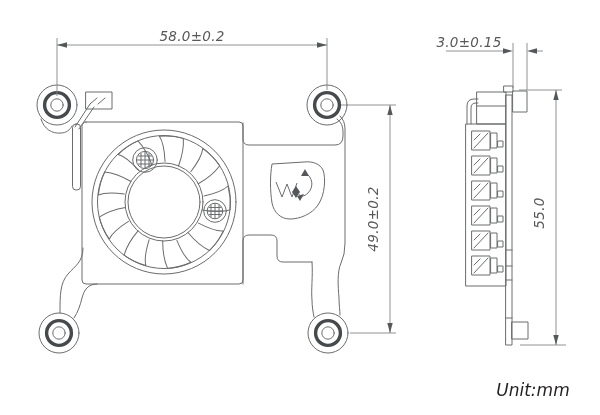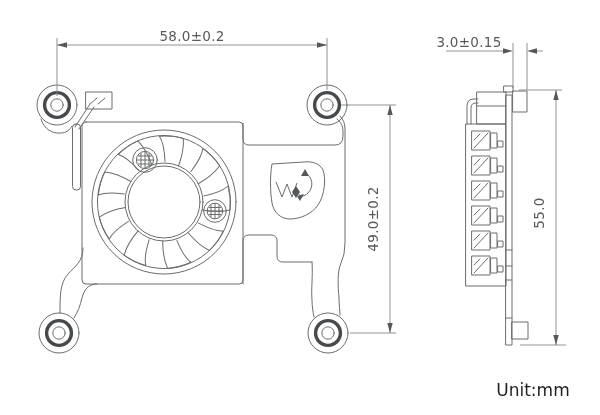--- a/index.html
+++ b/index.html
@@ -1,18 +1,19 @@
 <!DOCTYPE html>
 <html><head>
 <meta charset="utf-8">
 <style>
   html,body{margin:0;padding:0;background:#ffffff;}
   .canvas{
     position:relative;width:600px;height:415px;background:#ffffff;overflow:hidden;
     font-family:"DejaVu Sans", sans-serif;
+    font-style:italic;
   }
   svg{position:absolute;left:0;top:0;}
   .ln   {fill:none;stroke:#6a6c6e;stroke-width:1;stroke-linecap:round;stroke-linejoin:round;}
   .bold {fill:none;stroke:#474a4c;stroke-width:3.4;}
   .dim  {fill:none;stroke:#85878a;stroke-width:0.9;}
   .arr  {fill:#55585a;stroke:none;}
   .dimtext{font-family:"DejaVu Sans", sans-serif;font-size:13.5px;fill:#58595b;letter-spacing:0.3px;}
   .unittext{font-family:"DejaVu Sans", sans-serif;font-size:17px;fill:#231f20;}
   .logoline{fill:none;stroke:#6a6c6e;stroke-width:1;stroke-linejoin:round;}
 </style>

